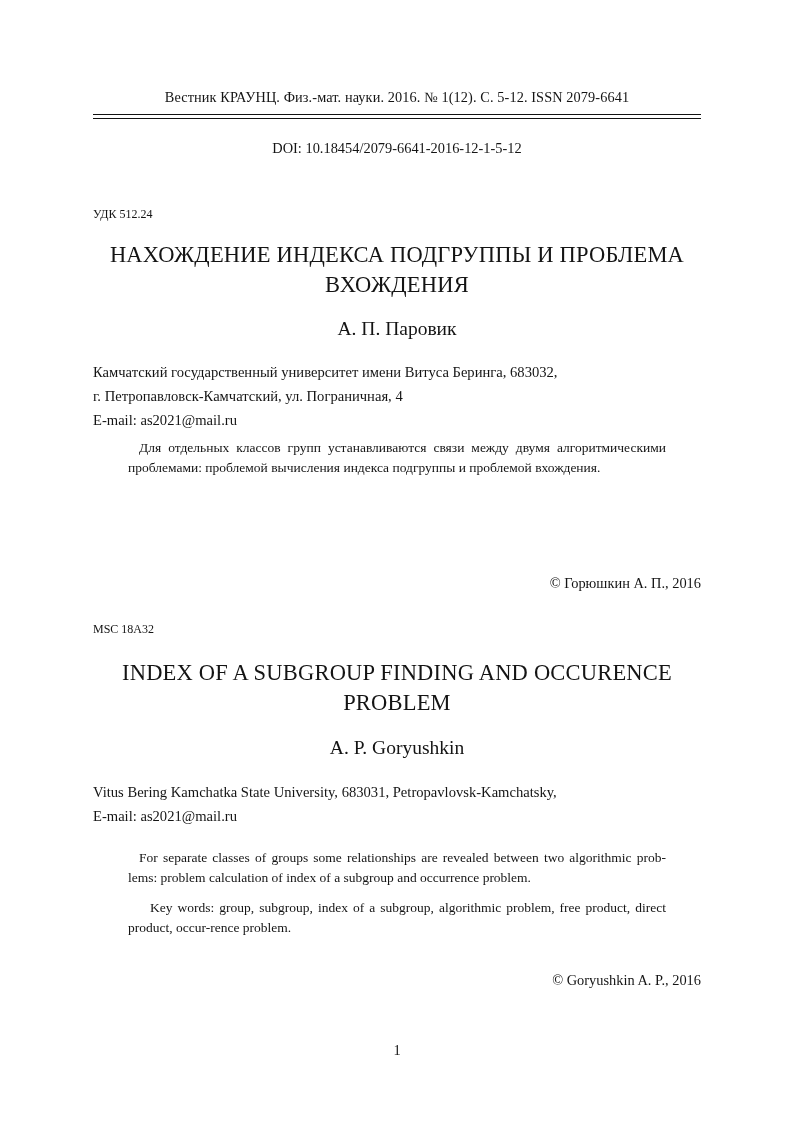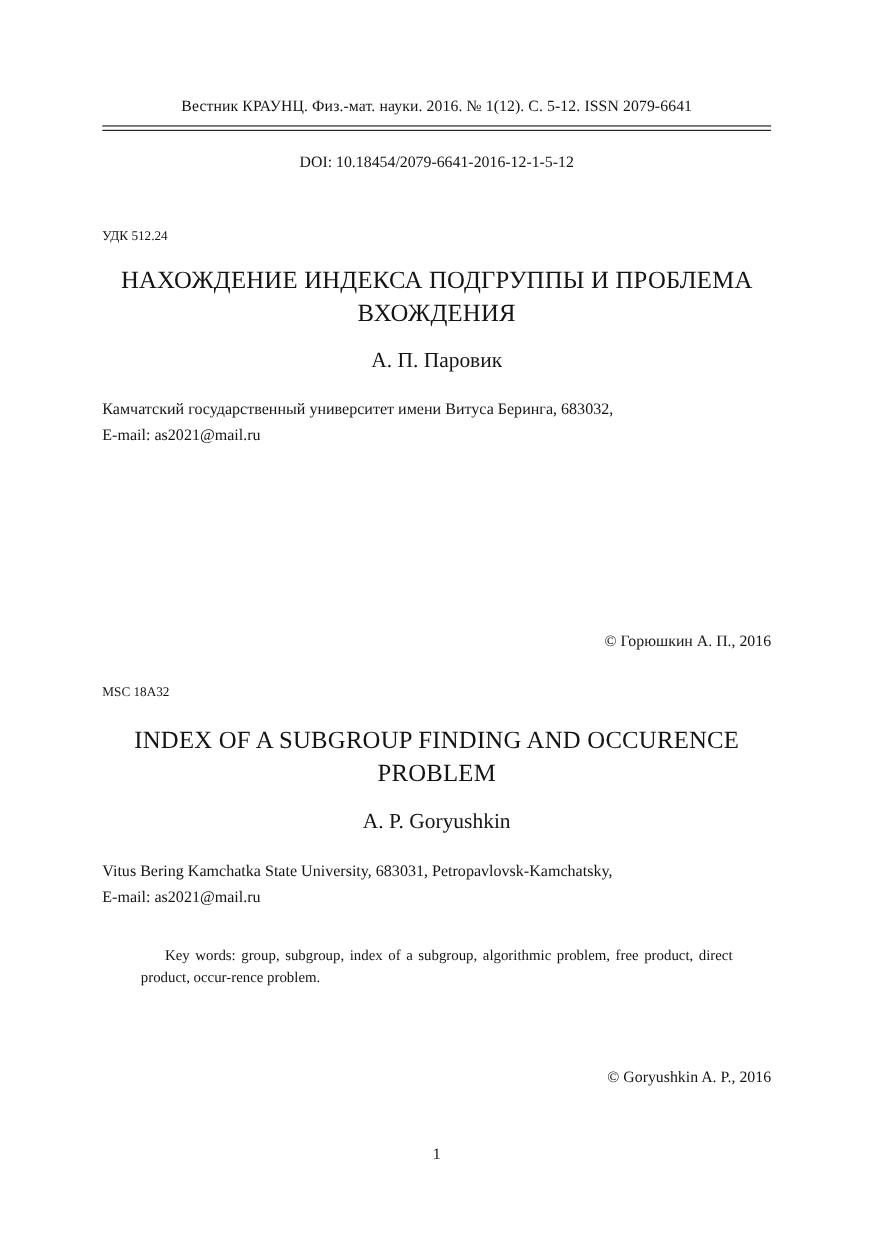--- a/index.html
+++ b/index.html
@@ -159,40 +159,43 @@
   <div class="doi-line">DOI: 10.18454/2079-6641-2016-12-1-5-12</div>
 
   <div class="code-line code-udk">УДК 512.24</div>
 
   <div class="doc-title title-ru">НАХОЖДЕНИЕ ИНДЕКСА ПОДГРУППЫ И ПРОБЛЕМА ВХОЖДЕНИЯ</div>
 
   <div class="author author-ru">А. П. Паровик</div>
 
   <div class="affiliation aff-ru">
     <div>Камчатский государственный университет имени Витуса Беринга, 683032,</div>
+    <div>г. Петропавловск-Камчатский, ул. Пограничная, 4</div>
     <div>E-mail: as2021@mail.ru</div>
   </div>
 
   <div class="abstract abs-ru">
+    <p>Для отдельных классов групп устанавливаются связи между двумя алгоритмическими проблемами: проблемой вычисления индекса подгруппы и проблемой вхождения.</p>
   </div>
 
   <div class="copyright copy-ru">© Горюшкин А. П., 2016</div>
 
   <div class="code-line code-msc">MSC 18A32</div>
 
   <div class="doc-title title-en">INDEX OF A SUBGROUP FINDING AND OCCURENCE PROBLEM</div>
 
   <div class="author author-en">A. P. Goryushkin</div>
 
   <div class="affiliation aff-en">
     <div>Vitus Bering Kamchatka State University, 683031, Petropavlovsk-Kamchatsky,</div>
     <div>E-mail: as2021@mail.ru</div>
   </div>
 
   <div class="abstract abs-en">
+    <p>For separate classes of groups some relationships are revealed between two algorithmic prob-lems: problem calculation of index of a subgroup and occurrence problem.</p>
     <p class="keywords">Key words: group, subgroup, index of a subgroup, algorithmic problem, free product, direct product, occur-rence problem.</p>
   </div>
 
   <div class="copyright copy-en">© Goryushkin A. P., 2016</div>
 
   <div class="page-number">1</div>
 
 </div>
 
 </body></html>

